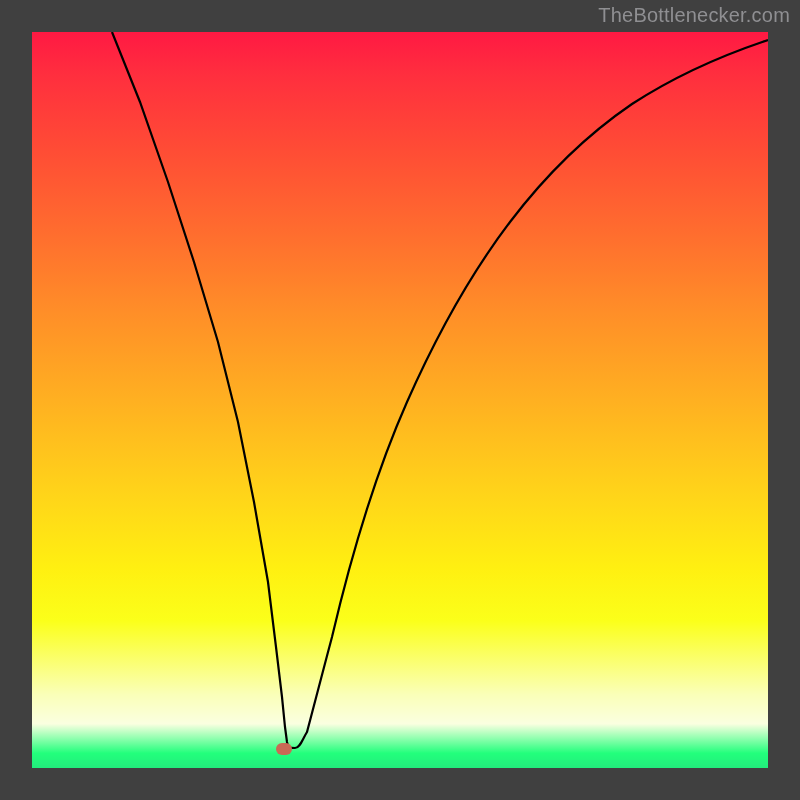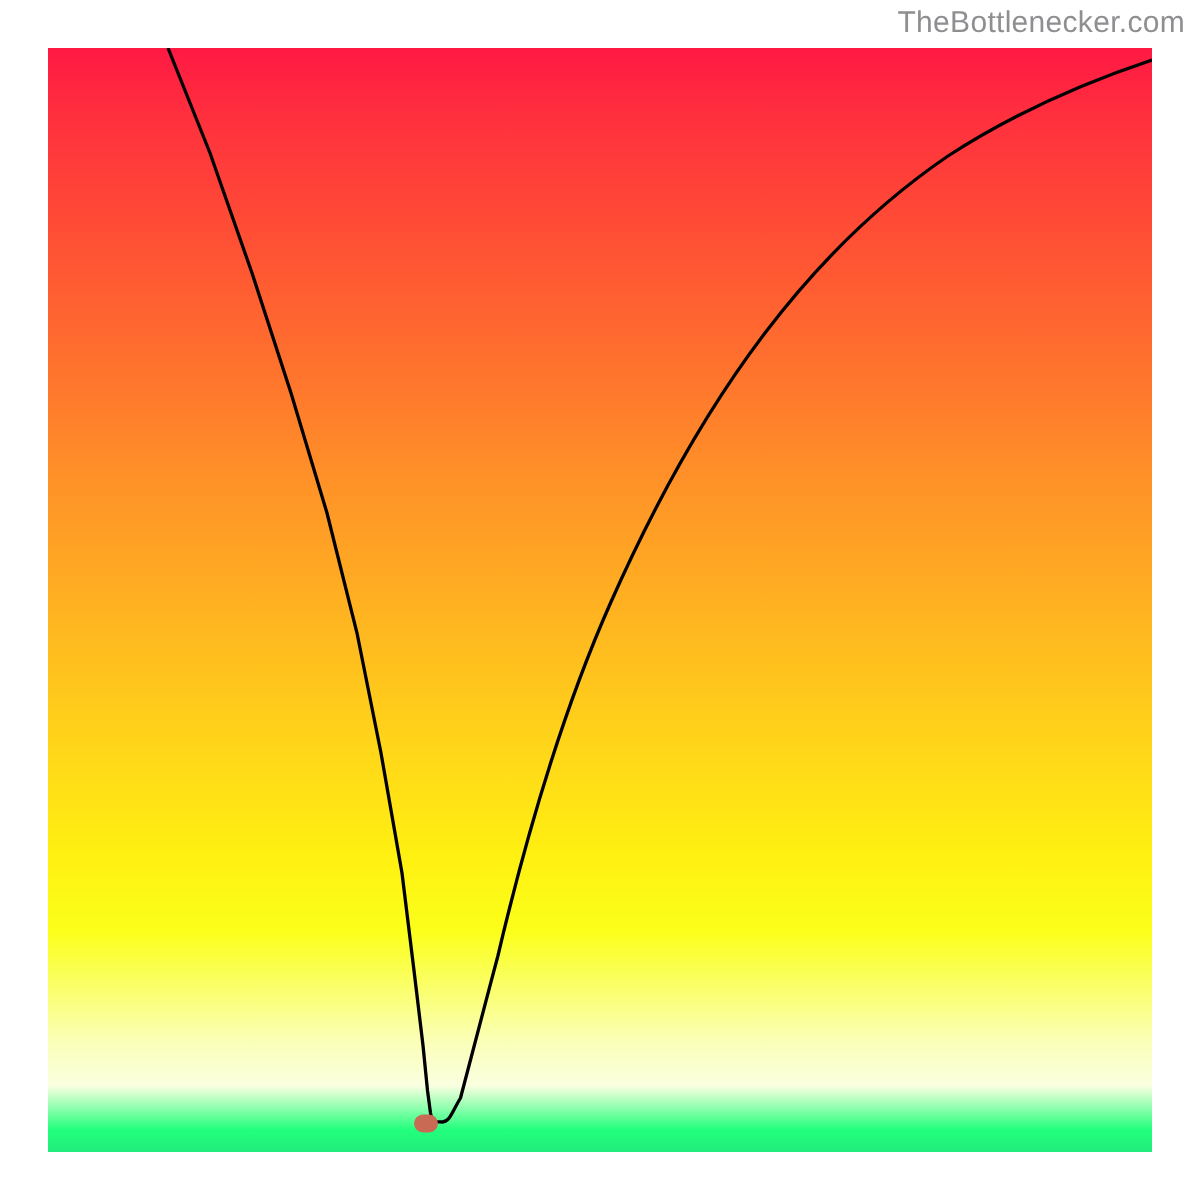--- a/index.html
+++ b/index.html
@@ -10,21 +10,21 @@
     background: #000;
     overflow: hidden;
     font-family: Arial, Helvetica, sans-serif;
   }
   .frame {
     position: absolute;
     top: 0;
     left: 0;
     width: 800px;
     height: 800px;
-    background: #ffffff;
+    background: #404040;
   }
   .plot-area {
     position: absolute;
     top: 32px;
     left: 32px;
     width: 736px;
     height: 736px;
     overflow: hidden;
   }
   .gradient {

